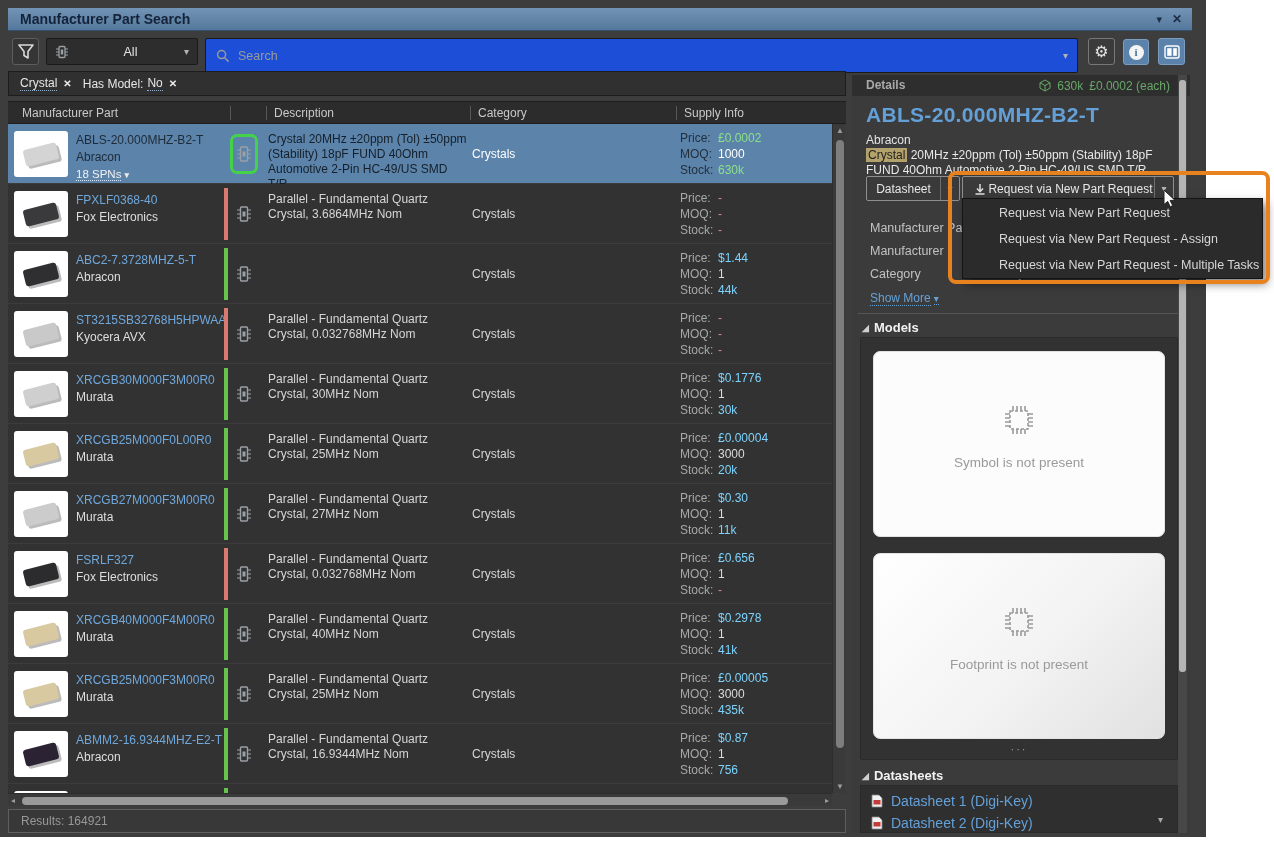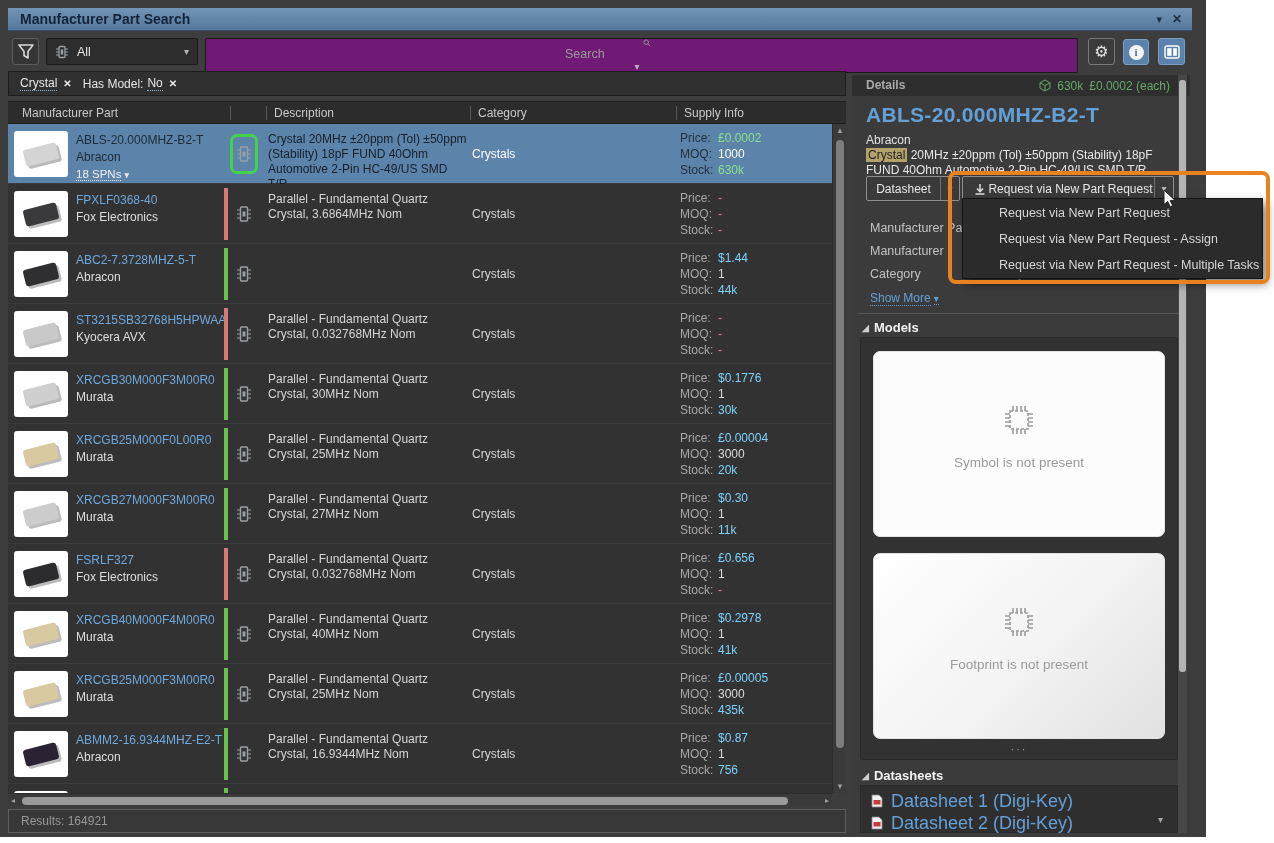--- a/index.html
+++ b/index.html
@@ -23,26 +23,26 @@
   .gear-glyph { font-size:16px; color:#e2e2e2; line-height:1; }
   .blue-btn { background:#5b82ab; border-color:#7b9dbf; }
   .info-btn { left:1123px; width:26px; height:26px; top:39px; }
   .cols-btn { left:1158px; width:27px; }
   .info-circle { width:15px; height:15px; border-radius:50%; background:#f4f4f4; color:#4a729c; font-size:11px; font-weight:bold;
     display:flex; align-items:center; justify-content:center; font-family:"Liberation Serif", serif; }
 
   .scope { position:absolute; left:46px; top:38px; width:152px; height:27px; background:#2d2d2d; border:1px solid #1a1a1a;
     border-radius:2px; display:flex; align-items:center; }
   .scope-ico { margin-left:8px; }
-  .scope-label { margin-left:8px; font-size:12.5px; color:#e3e3e3; flex:1; }
+  .scope-label { margin-left:8px; font-size:12.5px; color:#e3e3e3; flex:1;text-align:center; }
   .chev { color:#b2b2b2; font-size:10px; }
   .scope .chev { margin-right:8px; }
 
-  .search { position:absolute; left:205px; top:38px; width:873px; height:35px; background:#701a75; border:1px solid #191919;
-    border-radius:2px; display:flex; align-items:center;flex-direction:column; }
+  .search { position:absolute; left:205px; top:38px; width:873px; height:35px; background:#1d4ed8; border:1px solid #191919;
+    border-radius:2px; display:flex; align-items:center; }
   .search svg { margin-left:10px; }
   .search input { flex:1; margin-left:8px; background:transparent; border:none; outline:none; color:#d8d8d8; font-size:12.5px;
     font-family:"Liberation Sans", sans-serif; }
   .search input::placeholder { color:#9a9a9a; }
   .search .chev { margin-right:9px; }
 
   
   .filterbar { position:absolute; left:8px; top:71px; width:838px; height:25px; background:#303030; border:1px solid #1d1d1d;
     display:flex; align-items:center; font-size:12px; color:#e6e6e6; }
   .chip { margin-left:11px; display:flex; align-items:center; gap:4px; }
@@ -138,21 +138,21 @@
   .secmark { display:inline-block; font-size:9px; color:#cfcfcf; margin-right:5px; transform:translateY(-1px); }
 
   .modelsbox { position:absolute; left:8px; top:262px; width:318px; height:423px; background:#323232; border:1px solid #2a2a2a; border-radius:2px; }
   .mcard { position:absolute; left:12px; width:292px; height:186px; background:#fcfcfc; border-radius:7px; border:1px solid #e3e3e3; }
   .mcard.grad { background:linear-gradient(135deg,#ffffff 0%,#f3f3f3 55%,#e1e1e1 100%); }
   .mcard .chipwrap { position:absolute; left:50%; top:38%; transform:translate(-50%,-50%); }
   .mctext { position:absolute; left:0; top:56%; width:100%; text-align:center; font-size:13.5px; color:#9a9a9a; }
   .cardsdots { position:absolute; left:0; top:405px; width:100%; text-align:center; font-size:11px; color:#9a9a9a; letter-spacing:2px; }
 
   .dsbox { position:absolute; left:8px; top:710px; width:318px; height:48px; background:#2f2f2f; border:1px solid #2a2a2a; }
-  .dsitem { position:absolute; left:10px; height:20px; display:flex; align-items:center; gap:8px; font-size:18px; color:#64a0d8; }
+  .dsitem { position:absolute; left:10px; height:20px; display:flex; align-items:center; gap:8px; font-size:14px; color:#64a0d8; }
   .dschev { position:absolute; right:14px; top:28px; font-size:10px; color:#a8a8a8; }
 
   .dscroll { position:absolute; right:3px; top:0; width:9px; height:758px; background:#474747; }
   .dsthumb { position:absolute; left:1px; top:5px; width:7px; height:592px; background:#b4b4b4; border-radius:3px; }
 
   
   .menu { position:absolute; left:962px; top:198px; width:301px; height:81px; background:#2b2b2b; border:1px solid #141414;
     box-shadow:4px 5px 9px rgba(0,0,0,.5); z-index:40; padding-top:1px; }
   .mitem { height:26px; line-height:26px; padding-left:36px; font-size:12.5px; color:#d6d6d6; }
 

